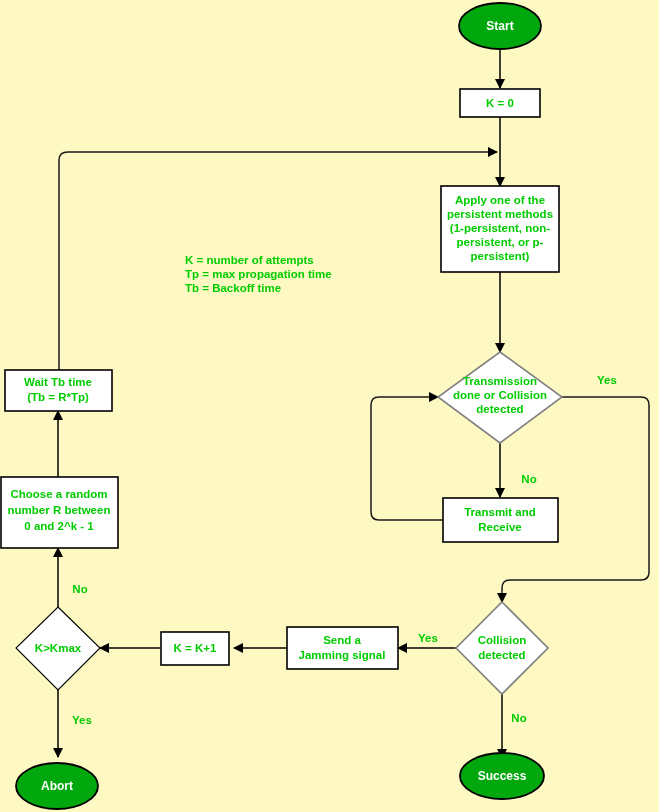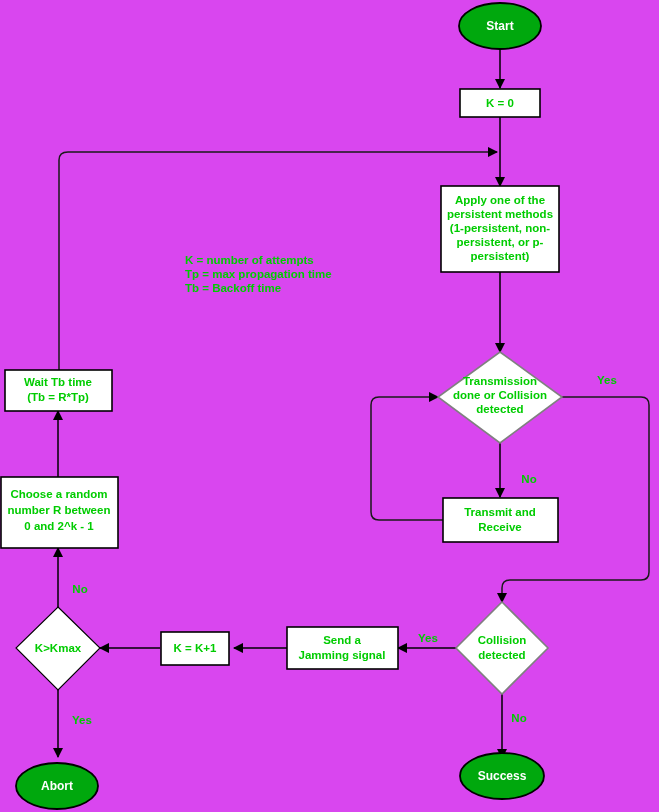--- a/index.html
+++ b/index.html
@@ -8,21 +8,21 @@
     padding: 0;
     background: #ffffff;
   }
   body {
     font-family: "Liberation Sans", sans-serif;
   }
   #canvas {
     position: relative;
     width: 659px;
     height: 812px;
-    background: #d946ef;
+    background: #fef9c3;
     overflow: hidden;
   }
   #flow-svg {
     position: absolute;
     left: 0;
     top: 0;
     width: 659px;
     height: 812px;
   }
   .node-label {

